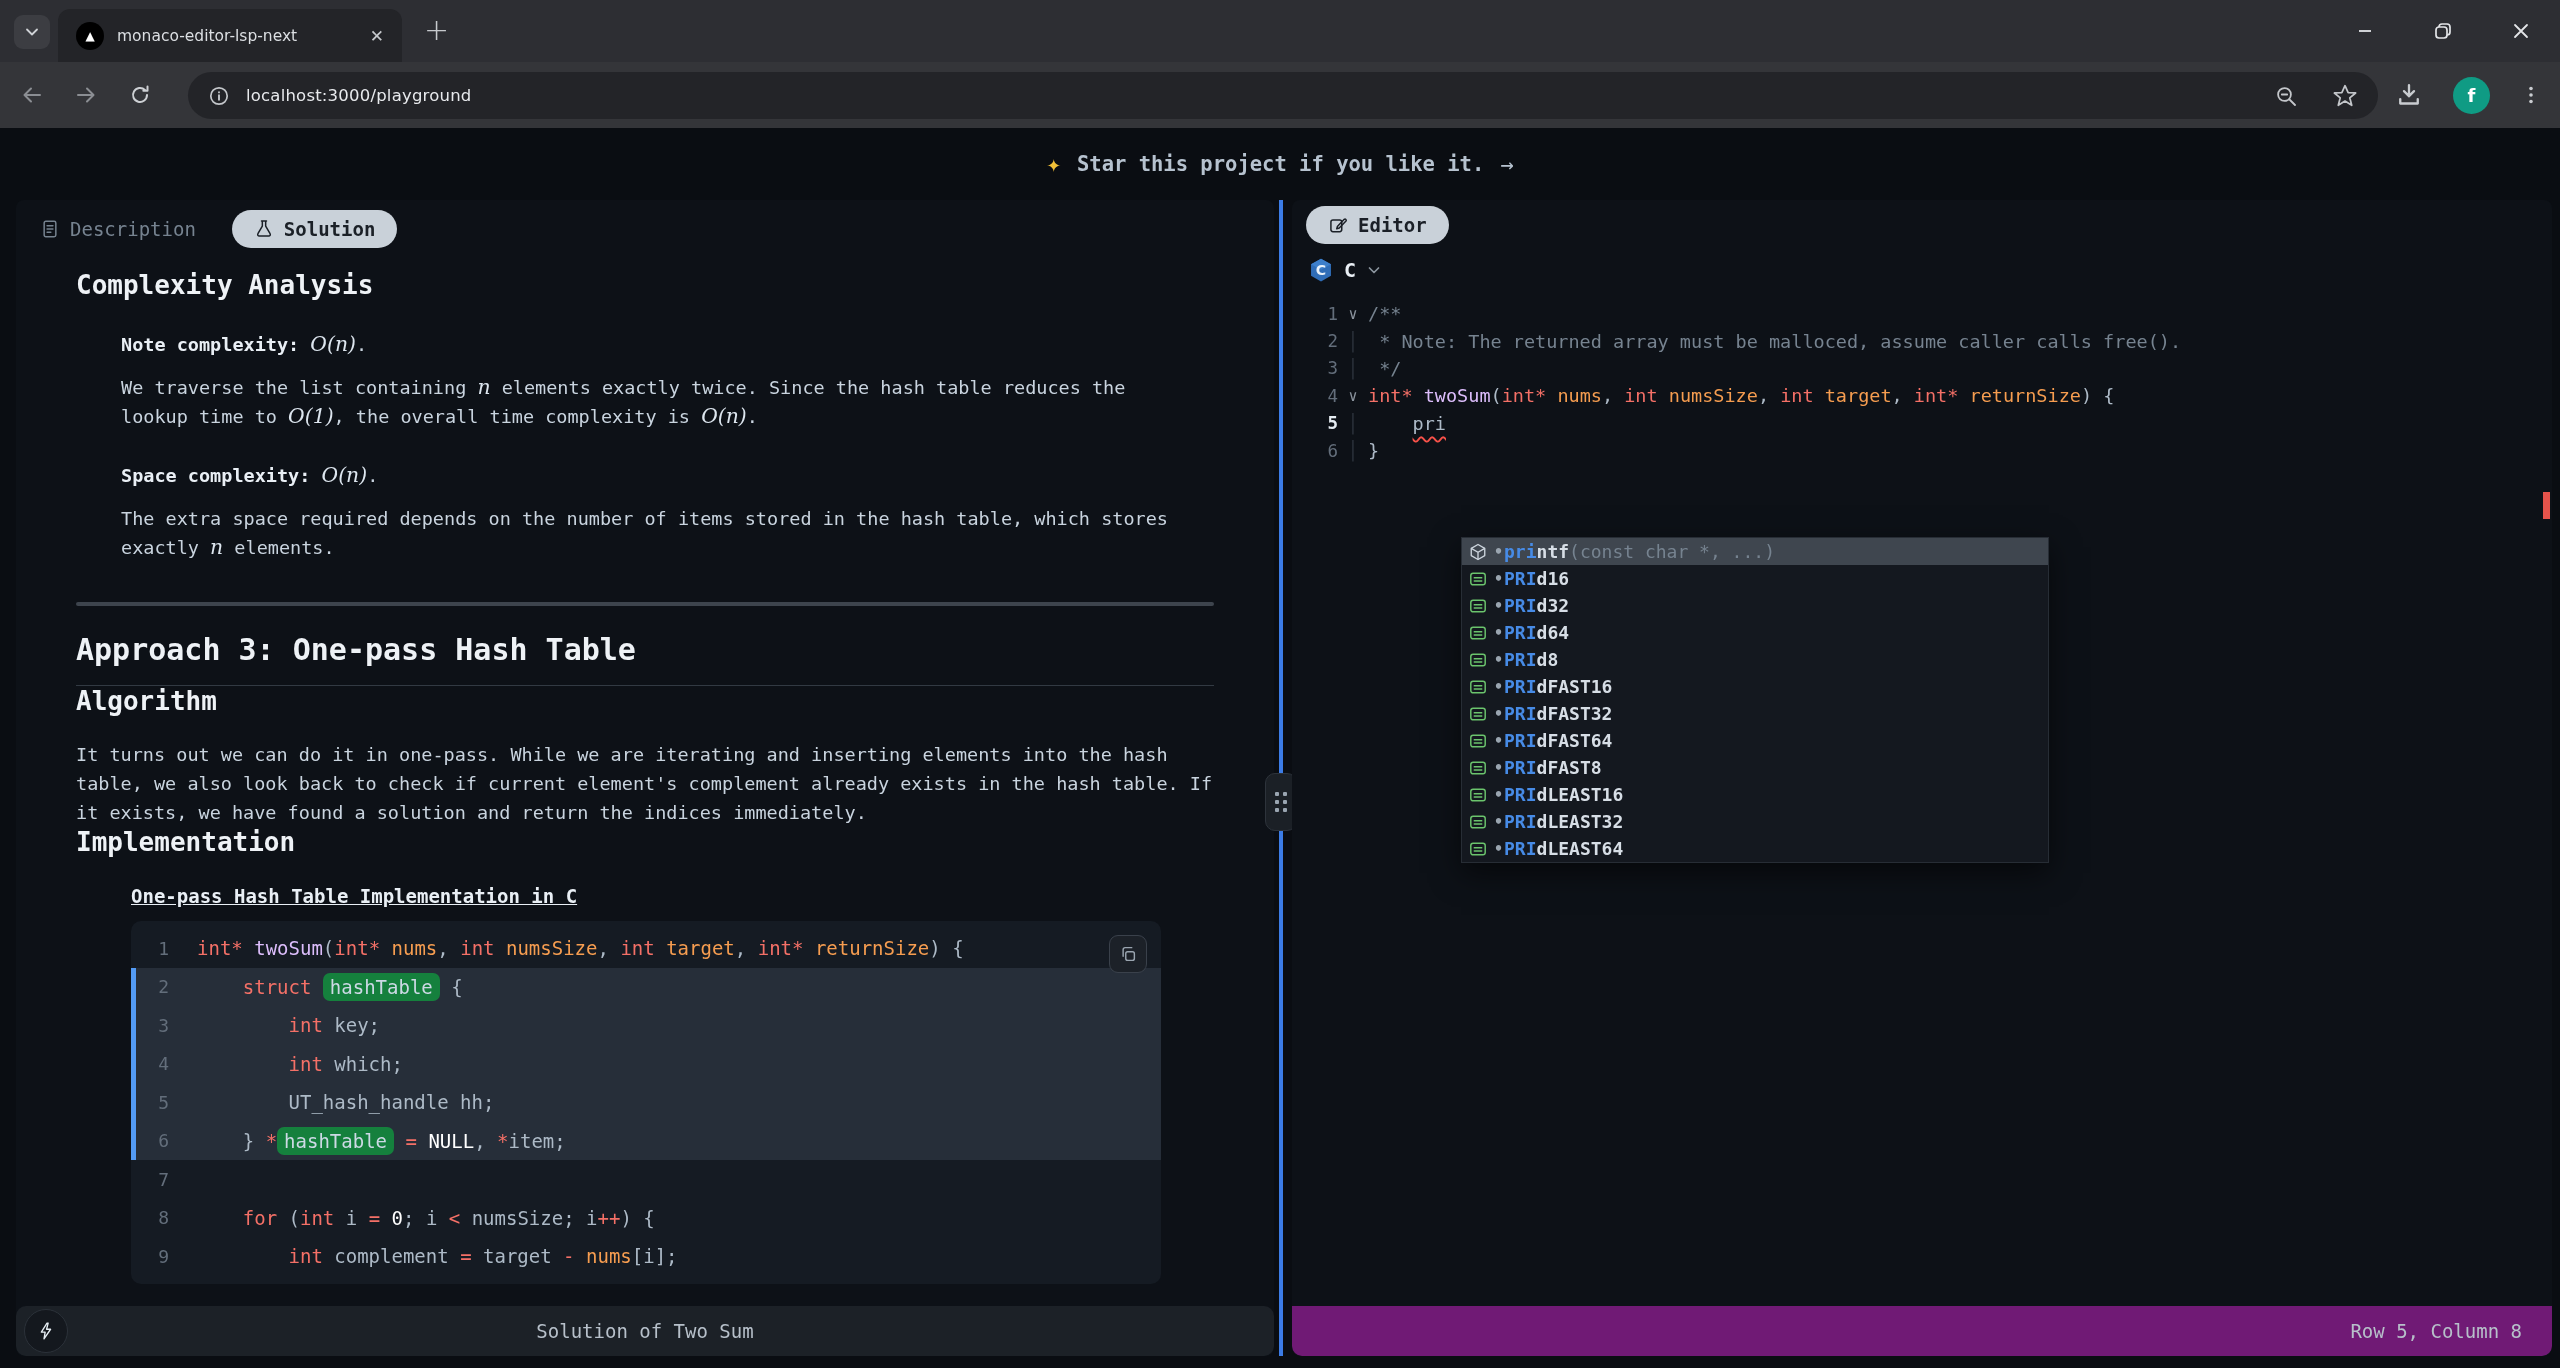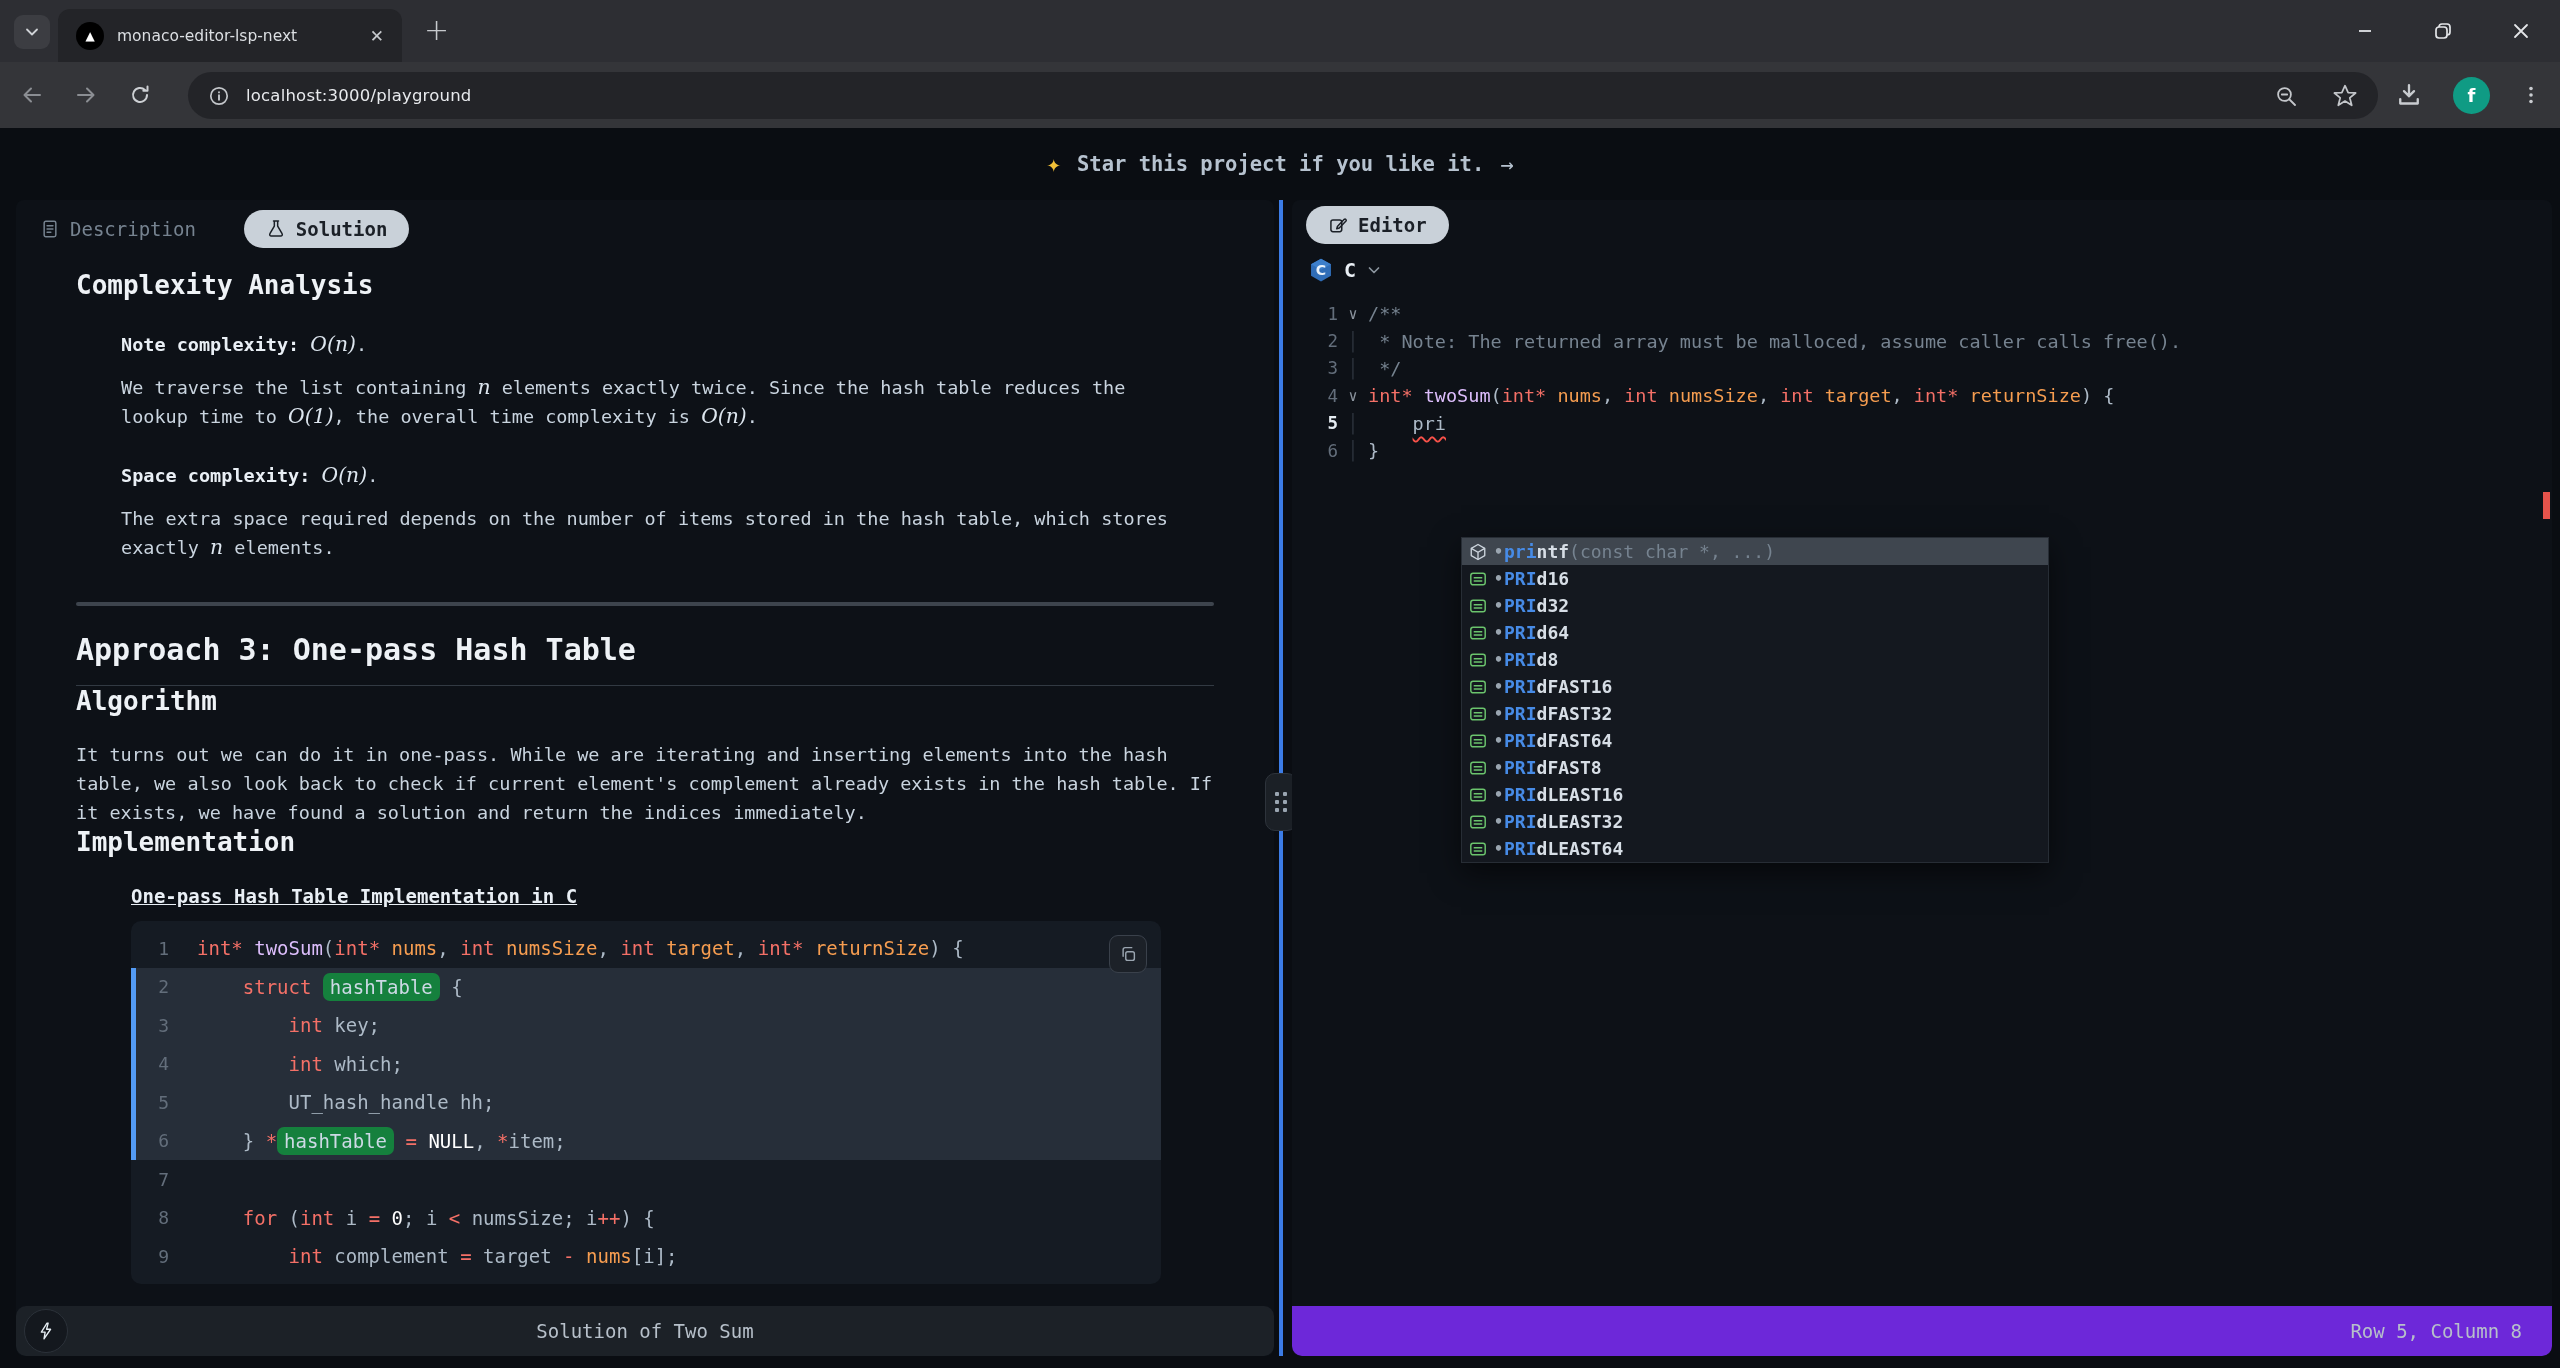--- a/index.html
+++ b/index.html
@@ -54,21 +54,21 @@
   .panel-right { left:1292px; top:72px; width:1260px; height:1156px; }
 
   
   .divider-line { position:absolute; left:1279px; top:72px; width:4px; height:1156px; background:#3c7ce6; }
   .divider-grip { position:absolute; left:1265px; top:645px; width:32px; height:58px; background:#1b2026;
     border:1px solid #2d333b; border-radius:10px; display:flex; align-items:center; justify-content:center; }
   .grip-dots { display:grid; grid-template-columns:repeat(2,4px); grid-template-rows:repeat(3,4px); gap:4px; }
   .grip-dots i { width:4px; height:4px; border-radius:1px; background:#9aa5b1; }
 
   
-  .lp-tabs { height:58px; display:flex; align-items:center; padding:0 24px; gap:48px; }
+  .lp-tabs { height:58px; display:flex; align-items:center; padding:0 24px; gap:36px; }
   .lp-tab-inactive { display:flex; align-items:center; gap:10px; color:#768390; font-size:19px; }
   .pill-tab { display:flex; align-items:center; gap:10px; background:#c9d1d9; color:#1b2027;
     border-radius:999px; height:38px; padding:0 22px; font-size:19px; font-weight:bold; }
 
   .article { position:absolute; left:0; right:0; top:58px; bottom:50px; padding:0 60px; overflow:hidden;
     color:#c9d4df; font-size:18.5px; }
   .article h3 { margin:0; color:#eef2f6; font-size:26px; }
   .h-complexity { padding-top:12px; }
   .p-line { margin:30px 0 0 45px; line-height:29px; }
   .p-body { margin:14px 0 0 45px; line-height:29px; width:1060px; }
@@ -116,21 +116,21 @@
     border:1px solid #272d35; box-shadow:0 10px 28px rgba(0,0,0,.55); }
   .sg-row { height:27px; display:flex; align-items:center; padding:0 10px 0 5px; font-size:18px; font-weight:bold; }
   .sg-row.selected { background:#3f464f; }
   .sg-icon { width:22px; height:22px; flex:none; margin-right:5px; display:flex; align-items:center; justify-content:center; }
   .sg-bullet { color:#9aa5b0; font-size:15px; margin-right:1px; }
   .sg-match { color:#478be6; }
   .sg-rest { color:#d7dee6; }
   .sg-detail { color:#768390; font-weight:normal; }
 
   .err-marker { position:absolute; right:2px; top:192px; width:7px; height:27px; background:#e5534b; }
-  .rp-status { position:absolute; left:0; right:0; bottom:0; height:50px; background:#6d28d9;
+  .rp-status { position:absolute; left:0; right:0; bottom:0; height:50px; background:#701a75;
     display:flex; align-items:center; justify-content:flex-end; padding-right:30px;
     color:#b7c0ca; font-size:19px; border-radius:0 0 10px 10px; }
 </style>
 </head>
 <body>
 
 <div class="tabstrip">
   <div class="tab-search-btn">
     <svg width="16" height="16" viewBox="0 0 16 16">
         <path d="M3 5.5l5 5 5-5" fill="none" stroke="currentColor" stroke-width="1.8" stroke-linecap="round" stroke-linejoin="round"></path>

